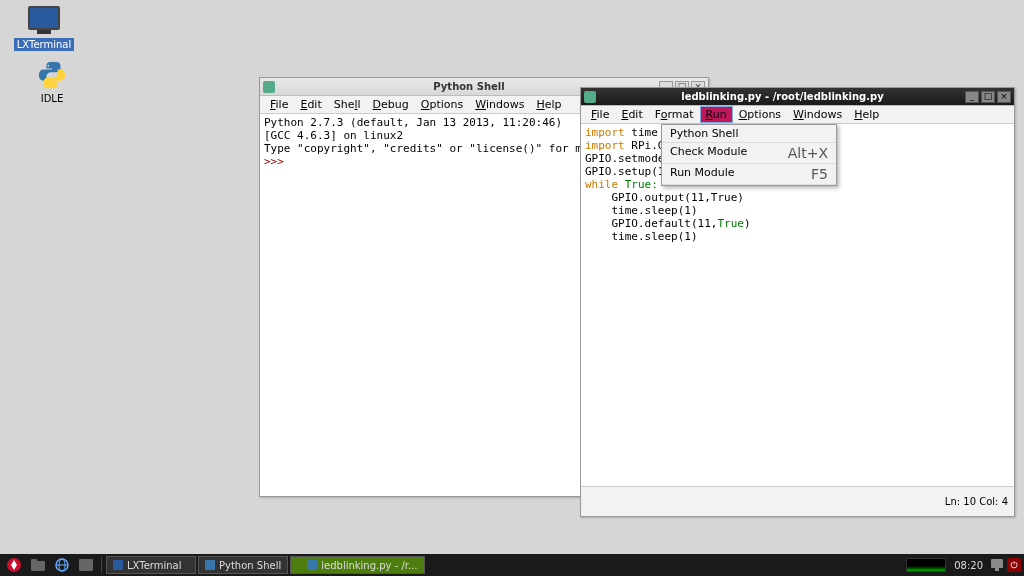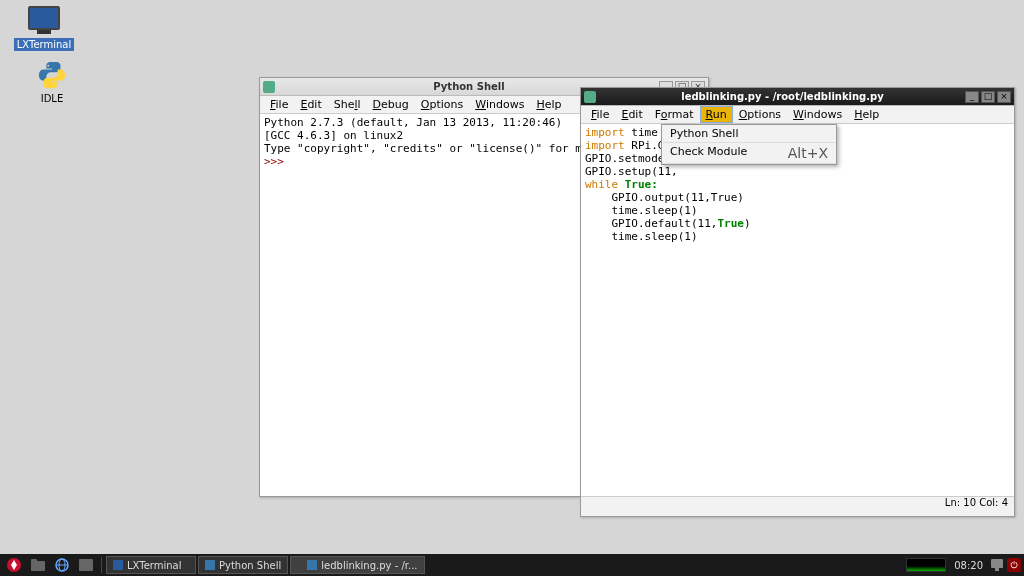--- a/index.html
+++ b/index.html
@@ -113,48 +113,48 @@
     padding: 0 4px;
     gap: 0;
     font-size: 11px;
   }
   .menubar .menu-item {
     padding: 2px 6px;
     cursor: pointer;
   }
   .menubar .menu-item:hover,
   .menubar .menu-item.open {
-    background: #eab308;
+    background: #be185d;
     border: 1px solid #88aadd;
     padding: 1px 5px;
   }
   .menubar .menu-item .ul {
     text-decoration: underline;
   }
   .text-area {
     flex: 1;
     font-family: "DejaVu Sans Mono", monospace;
     font-size: 11px;
     padding: 2px 4px;
     line-height: 13px;
     white-space: pre;
     overflow: hidden;
     background: #fff;
     position: relative;
   }
   .statusbar {
-    height: 20px;
+    height: 30px;
     border-top: 1px solid #ccc;
     background: #f2f2f2;
     font-size: 10px;
     text-align: right;
-    padding: 0 6px;
+    padding: 9px 6px;
   }
   .kw-orange { color: #cc7a00; }
-  .kw-green { color: #008000; font-weight: bold; }
+  .kw-green { color: #008000; }
   .prompt-red { color: #8b0000; }
 
   
   .dropdown {
     position: absolute;
     background: #f2f2f2;
     border: 1px solid #999;
     box-shadow: 2px 2px 4px rgba(0,0,0,0.3);
     font-size: 11px;
     z-index: 100;
@@ -198,21 +198,21 @@
     color: #ddd;
     font-size: 10px;
     padding: 0 6px;
     display: flex;
     align-items: center;
     gap: 4px;
     cursor: pointer;
     min-width: 90px;
   }
   .taskbar .task-item.active {
-    background: #404040;
+    background: #4d7c0f;
     padding-left: 16px;
   }
   .taskbar .spacer { flex: 1; }
   .taskbar .tray {
     display: flex;
     align-items: center;
     gap: 4px;
     color: #ddd;
     font-size: 10px;
   }
@@ -331,20 +331,24 @@
 
   <div class="dropdown" style="top:36px;left:80px;width:176px">
     <div class="dd-item">
       <span>Python Shell</span>
       <span class="shortcut"></span>
     </div>
     <div class="dd-item">
       <span>Check Module</span>
       <span class="shortcut">Alt+X</span>
     </div>
+    <div class="dd-item">
+      <span>Run Module</span>
+      <span class="shortcut">F5</span>
+    </div>
   </div>
 </div>
 
 <div class="taskbar">
   <div class="start-btn">
     <svg width="16" height="16" viewBox="0 0 16 16">
       <circle cx="8" cy="8" r="7" fill="#c8102e"></circle>
       <path d="M8 3 L11 8 L8 13 L5 8 Z" fill="#fff"></path>
     </svg>
   </div>

